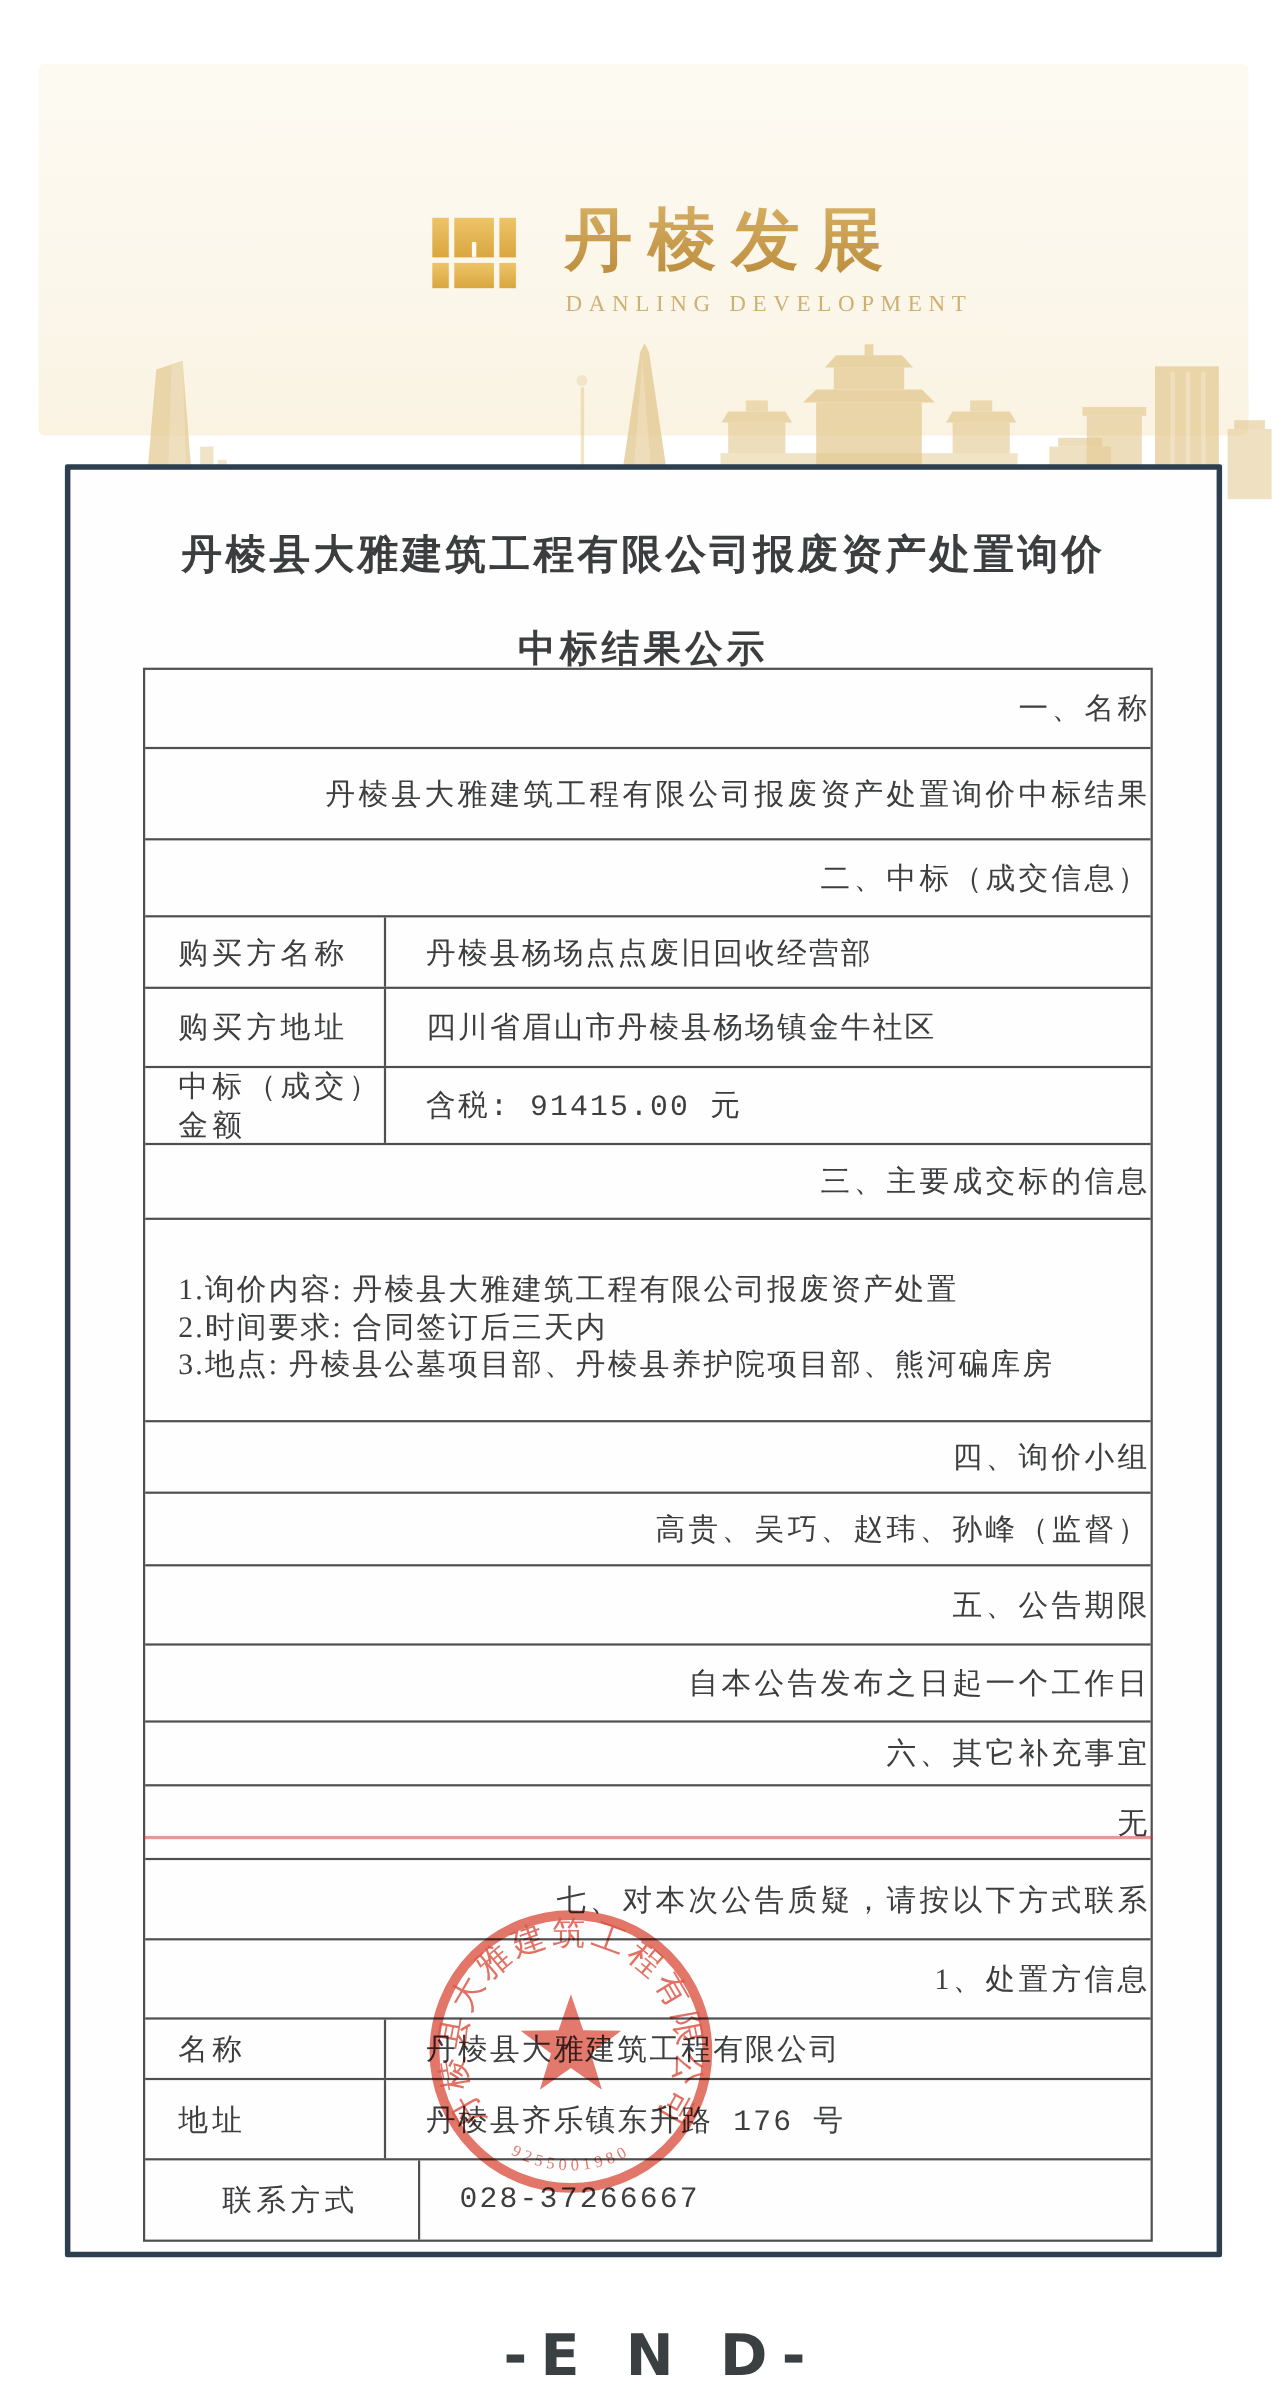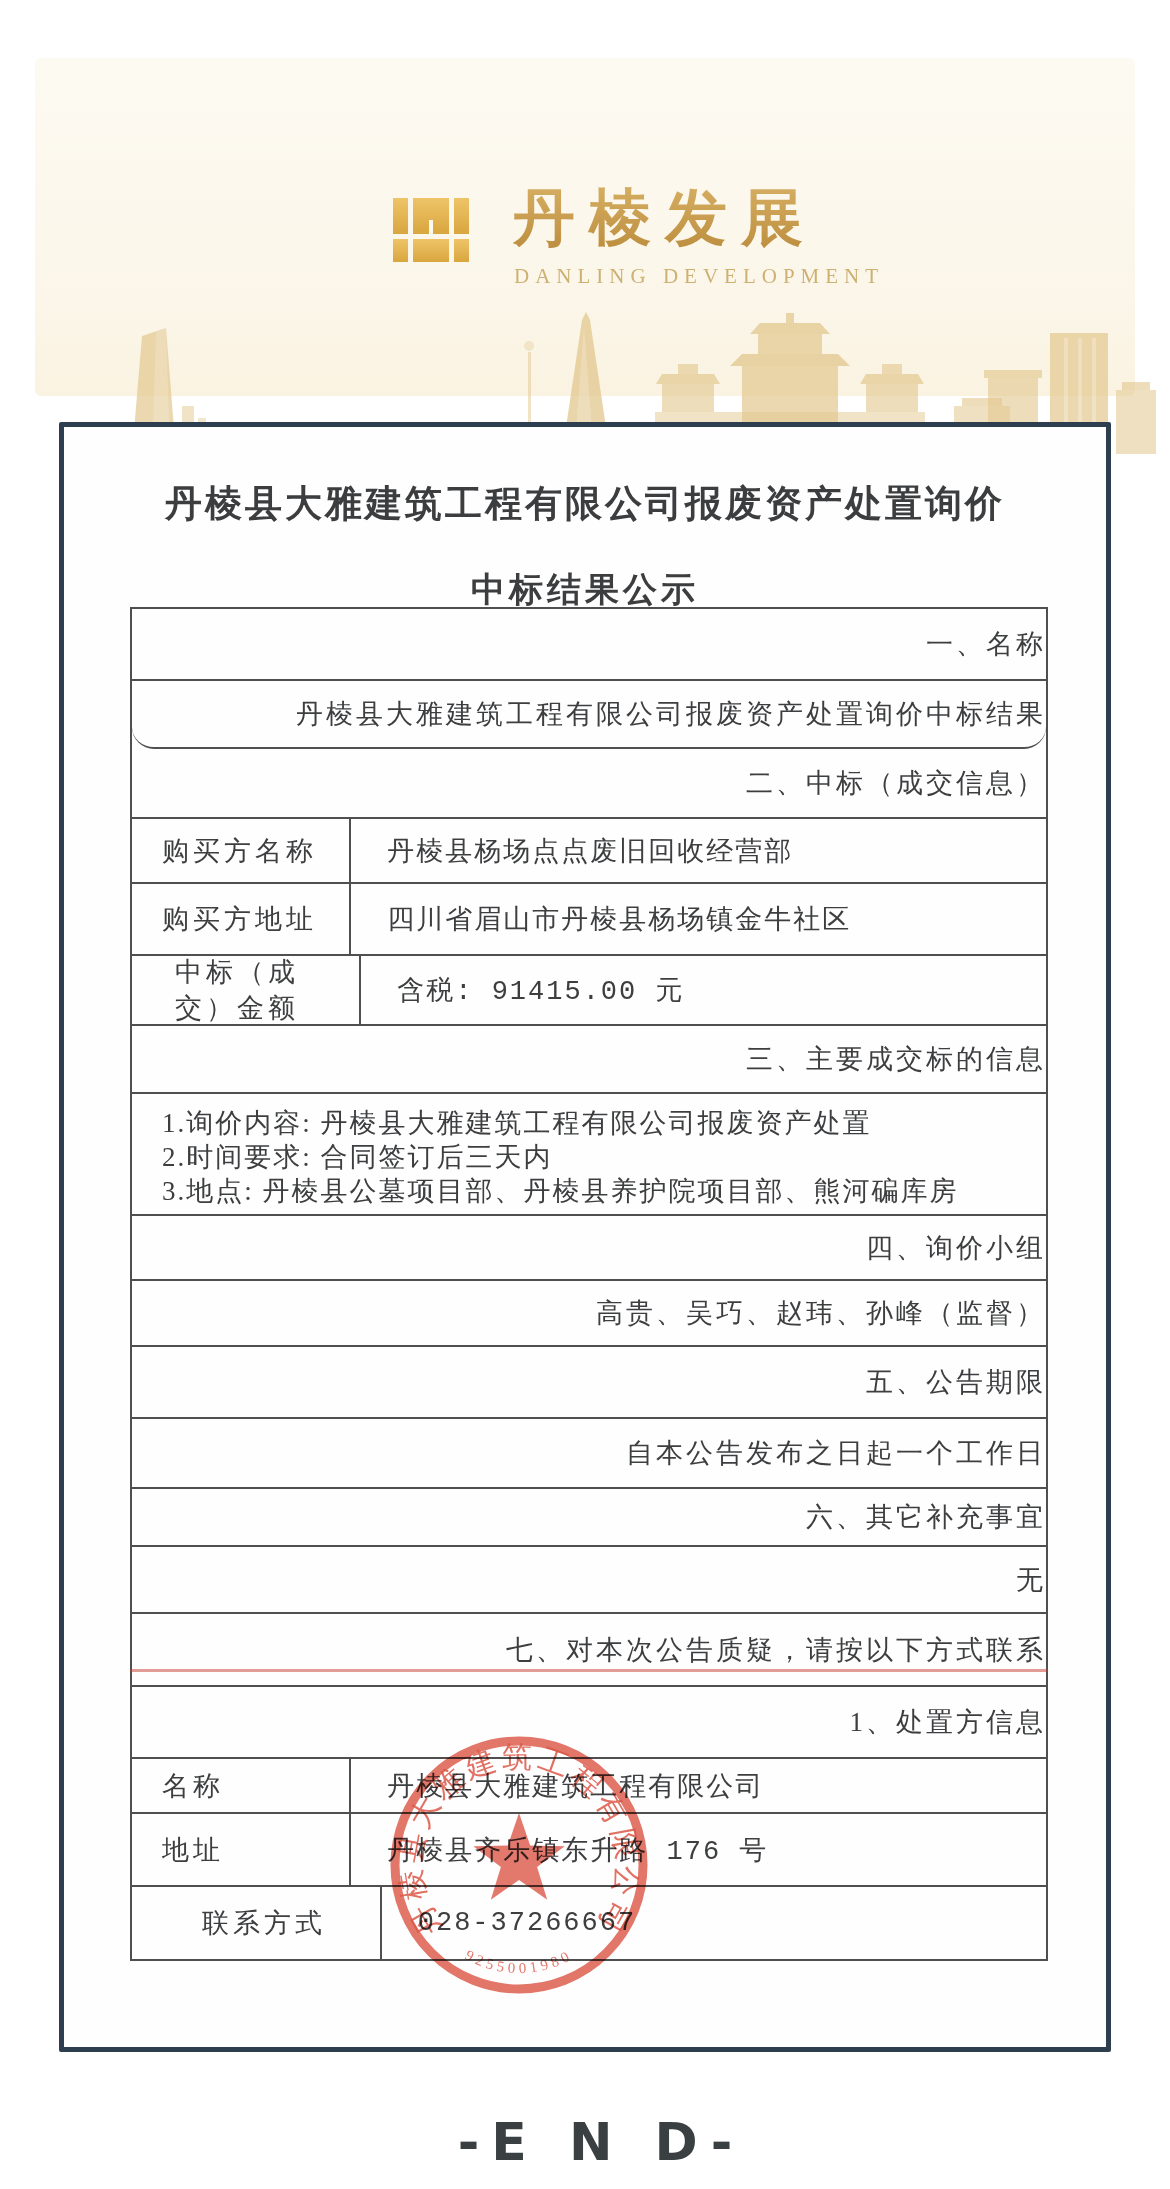--- a/index.html
+++ b/index.html
@@ -126,42 +126,42 @@
   </header>
 
   <section class="doc-box">
     <h1 class="title1" style="margin:0">丹棱县大雅建筑工程有限公司报废资产处置询价</h1>
     <h2 class="title2" style="margin:0">中标结果公示</h2>
 
     <div class="tbl" id="doc-table">
         <div class="trow full" style="height: 72px;">
           <span>一、名称</span>
         </div>
-        <div class="trow full" style="height: 68px; border-radius: 22px;">
+        <div class="trow full" style="height: 83px;">
           <span>丹棱县大雅建筑工程有限公司报废资产处置询价中标结果</span>
         </div>
         <div class="trow full" style="height: 70px;">
           <span>二、中标（成交信息）</span>
         </div>
         <div class="trow pair" style="height: 65px;">
           <div class="cell lab">购买方名称</div>
           <div class="cell val">丹棱县杨场点点废旧回收经营部</div>
         </div>
         <div class="trow pair" style="height: 72px;">
           <div class="cell lab">购买方地址</div>
           <div class="cell val">四川省眉山市丹棱县杨场镇金牛社区</div>
         </div>
-        <div class="trow pair" style="height: 70px; padding-left: 13px;">
+        <div class="trow pair" style="height: 70px;">
           <div class="cell lab">中标（成交）金额</div>
           <div class="cell val">含税: 91415.00 元</div>
         </div>
         <div class="trow full" style="height: 68px;">
           <span>三、主要成交标的信息</span>
         </div>
-        <div class="trow multi" style="height: 122px;">
+        <div class="trow multi" style="height: 184px; justify-content: center;">
           <div class="mline">1.询价内容: 丹棱县大雅建筑工程有限公司报废资产处置</div>
           <div class="mline">2.时间要求: 合同签订后三天内</div>
           <div class="mline">3.地点: 丹棱县公墓项目部、丹棱县养护院项目部、熊河碥库房</div>
         </div>
         <div class="trow full" style="height: 65px;">
           <span>四、询价小组</span>
         </div>
         <div class="trow full" style="height: 66px;">
           <span>高贵、吴巧、赵玮、孙峰（监督）</span>
         </div>

